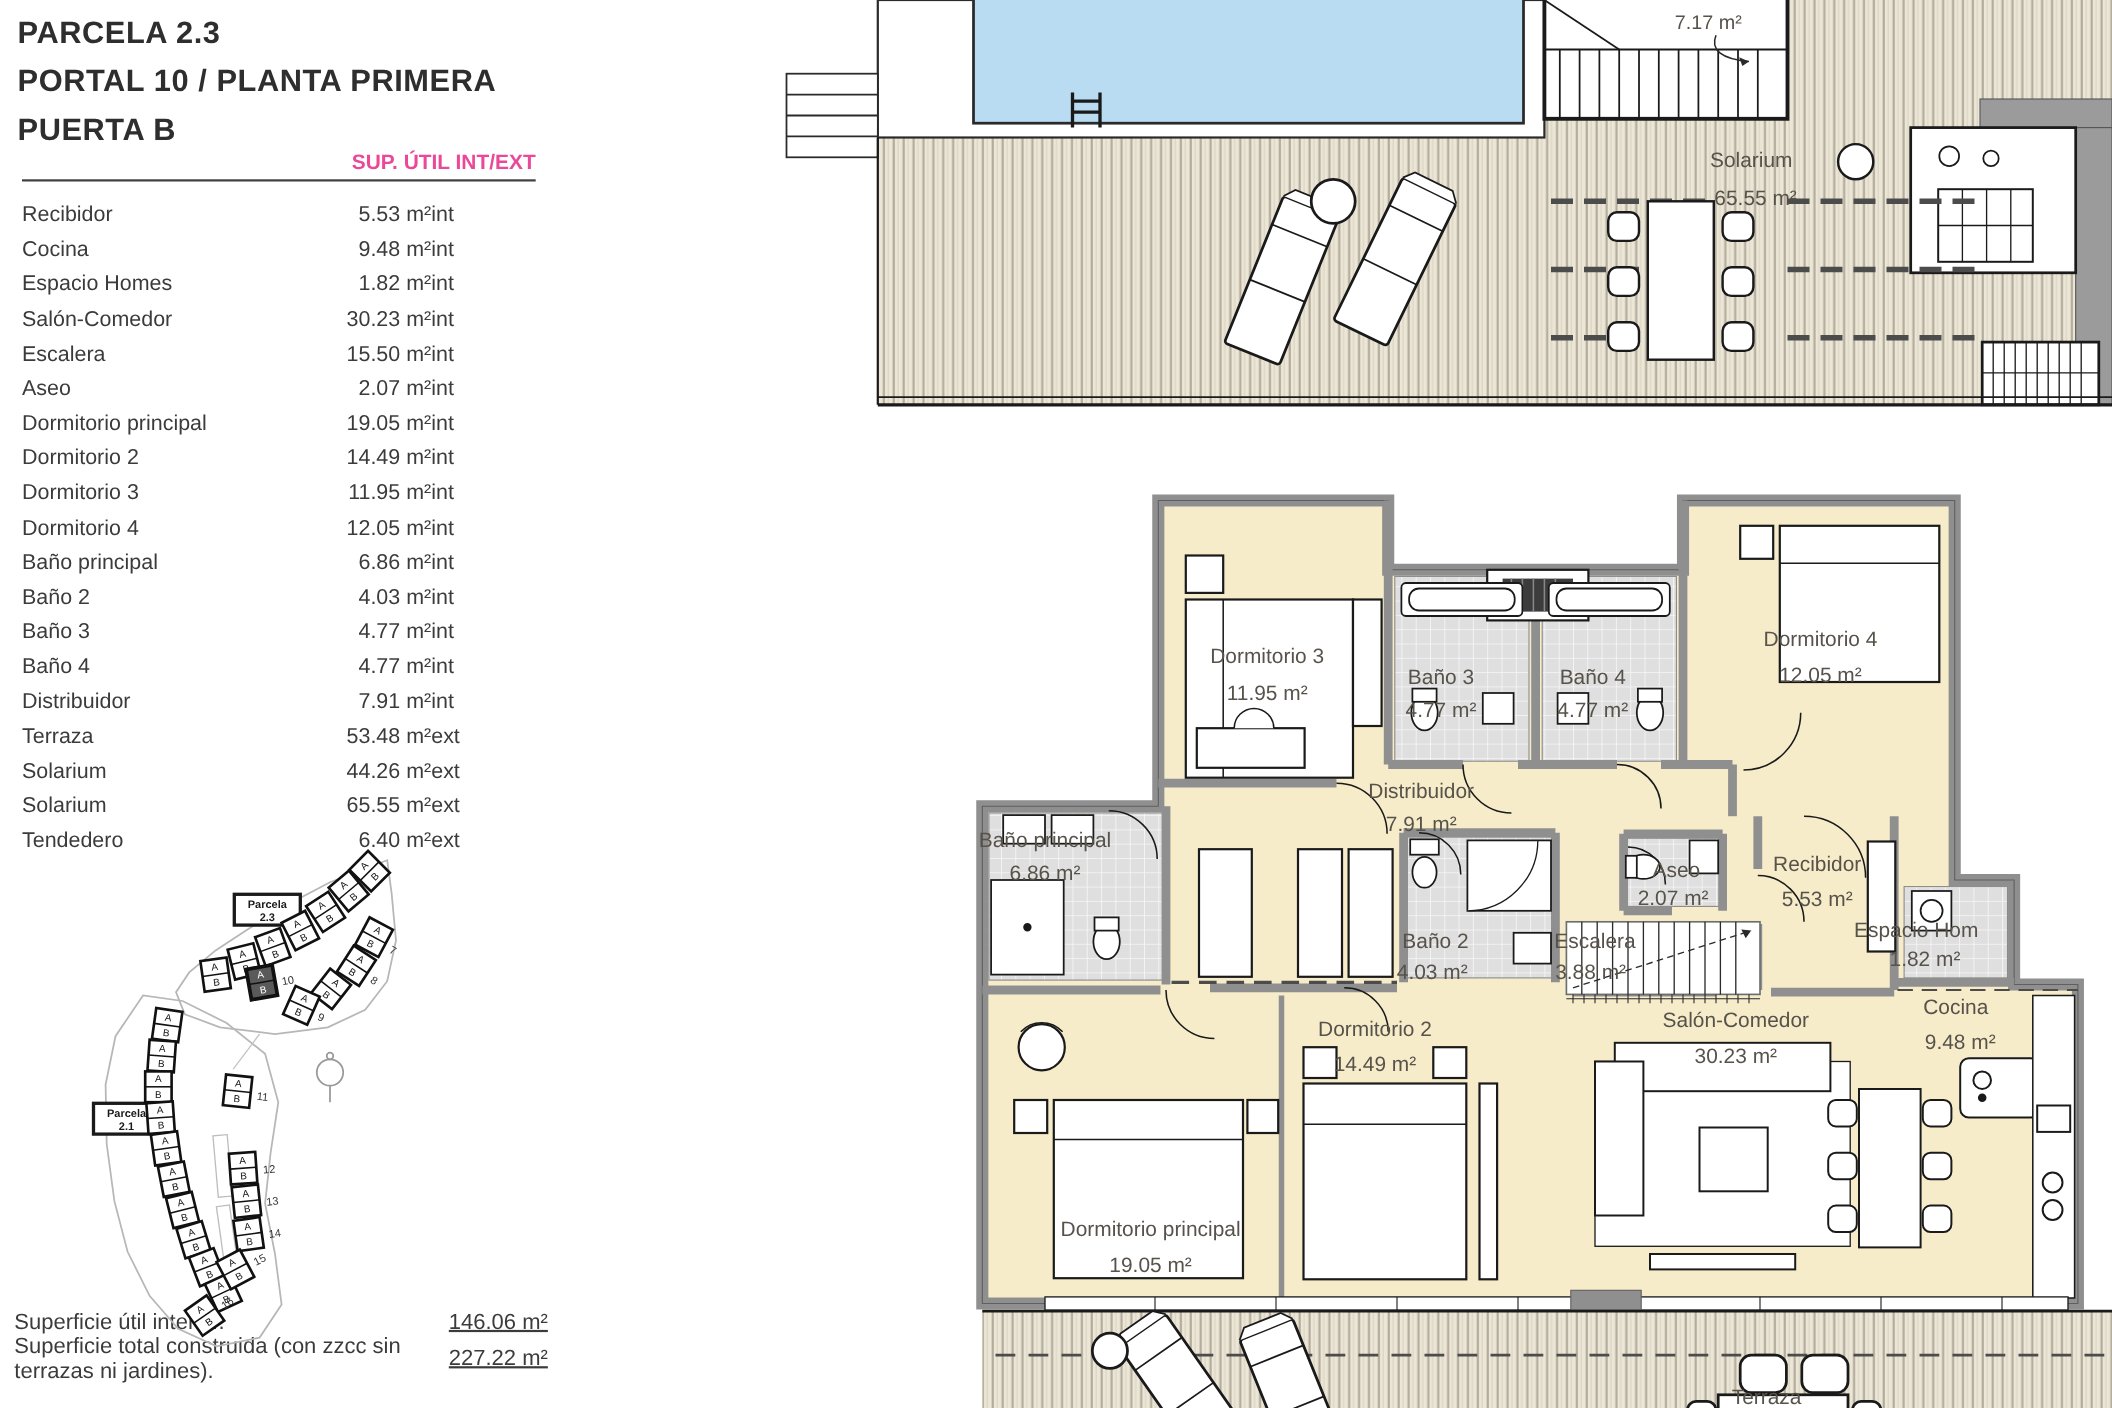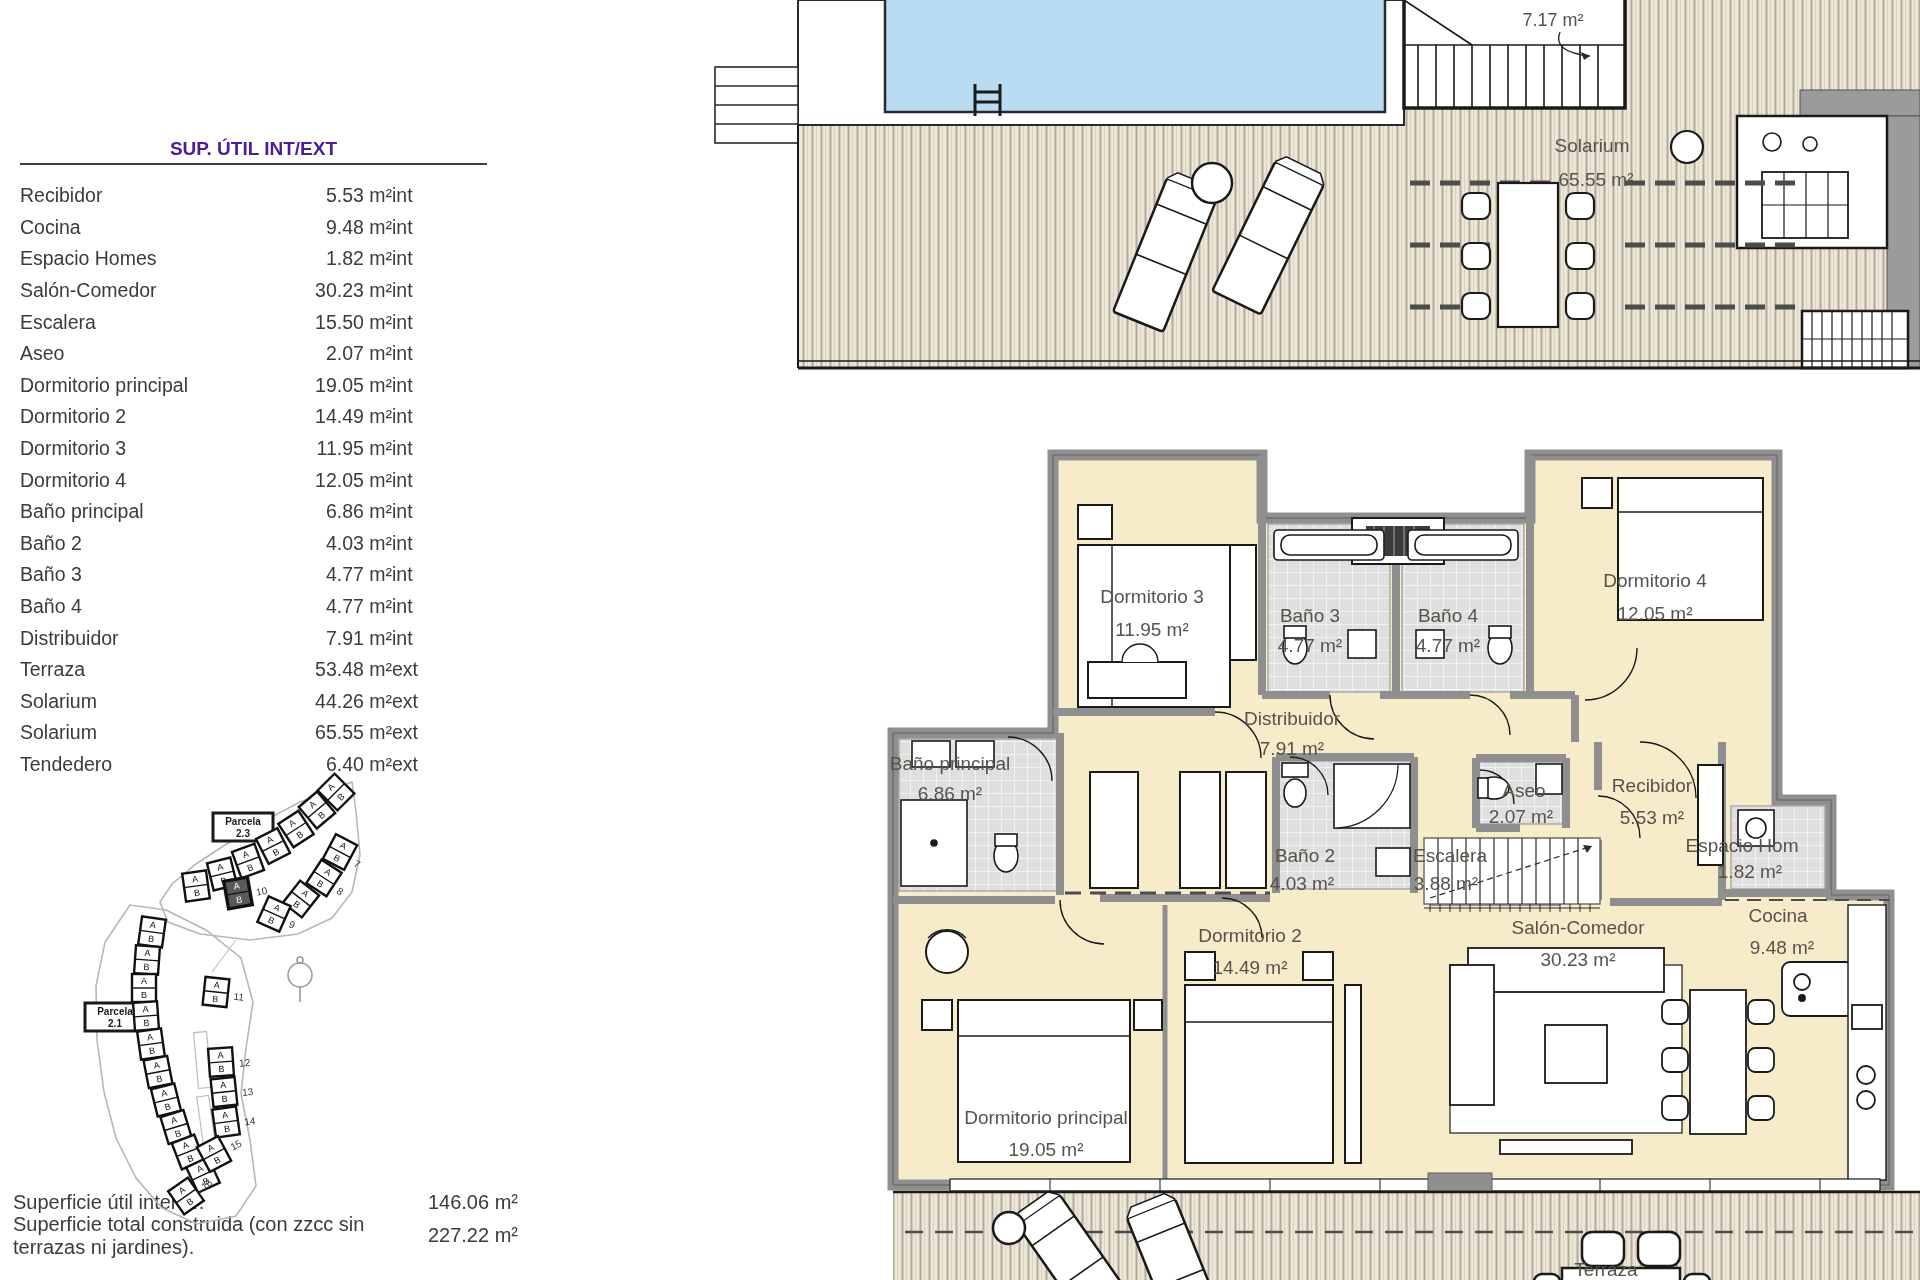--- a/index.html
+++ b/index.html
@@ -2,41 +2,46 @@
 <html><head>
 <meta charset="utf-8">
 <style>
   html,body{margin:0;padding:0;background:#888;}
   .canvas{position:relative;width:1920px;height:1280px;overflow:hidden;background:#ffffff;
           font-family:"Liberation Sans", sans-serif;color:#3b3b3b;}
   .abs{position:absolute;}
   
   .titleblock{left:16px;top:8px;font-size:28px;font-weight:bold;color:#2e2e2e;line-height:44px;letter-spacing:.5px;}
   
-  .surfhead{left:20px;top:138px;width:467px;text-align:center;font-size:19px;font-weight:bold;color:#4c1d95;}
+  .surfhead{left:20px;top:138px;width:467px;text-align:right;font-size:19px;font-weight:bold;color:#ec4899;}
   .surfrule{left:20px;top:163px;width:467px;height:2px;background:#3f3f3f;}
   .surftable{left:20px;top:180px;width:467px;font-size:19.5px;}
   .trow{display:flex;height:31.6px;align-items:center;}
   .tname{width:250px;}
   .tval{width:122px;text-align:right;}
   .ttype{width:95px;text-align:left;padding-right:27px;box-sizing:border-box;}
   
   .summary{left:13px;top:1186px;width:560px;font-size:20px;}
   .srow{display:flex;height:33px;align-items:center;}
   .slabel{width:395px;}
-  .sval{width:110px;text-align:right;}
+  .sval{width:110px;text-align:left;text-decoration:underline;}
   svg text{font-family:"Liberation Sans", sans-serif;}
   .planlbl{fill:#57524a;font-size:19px;}
   .planlbl2{fill:#57524a;font-size:18px;}
 </style>
 </head>
 <body>
 
 <div class="canvas">
 
+  <div class="abs titleblock">
+    <div>PARCELA 2.3</div>
+    <div>PORTAL 10 / PLANTA PRIMERA</div>
+    <div>PUERTA B</div>
+  </div>
 
   <div class="abs surfhead">SUP. ÚTIL INT/EXT</div>
   <div class="abs surfrule"></div>
   <div class="abs surftable" id="surftable">
       <div class="trow">
         <span class="tname">Recibidor</span>
         <span class="tval">5.53 m²</span>
         <span class="ttype">int</span>
       </div>
       <div class="trow">

